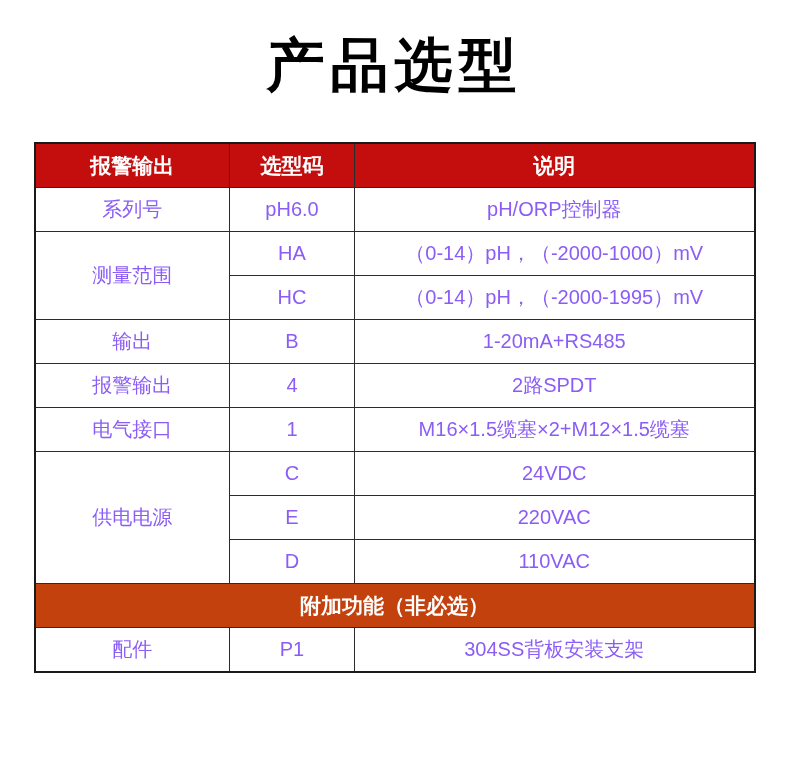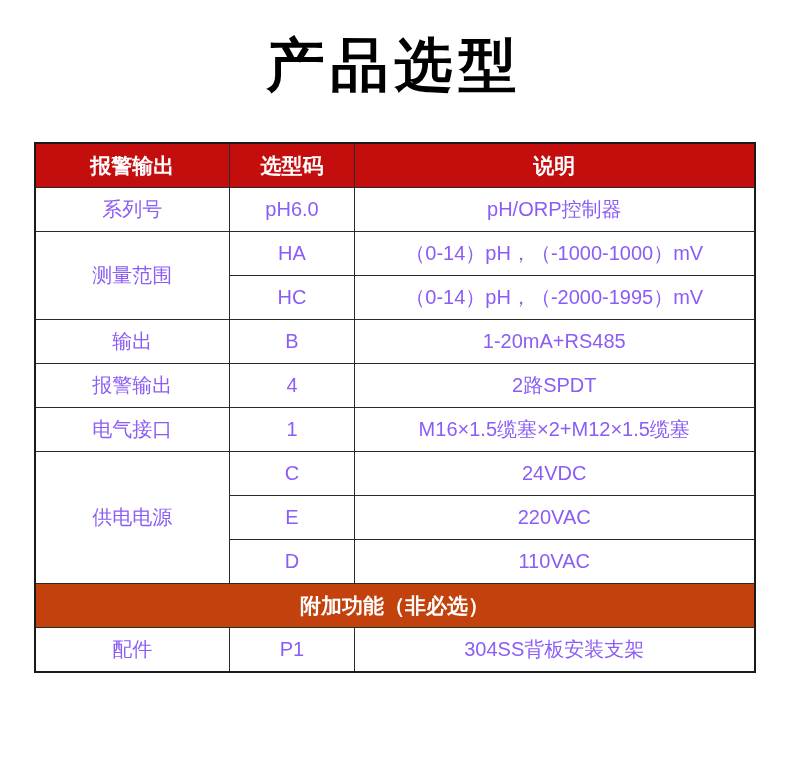--- a/index.html
+++ b/index.html
@@ -83,21 +83,21 @@
     </thead>
     <tbody>
       <tr>
         <td>系列号</td>
         <td>pH6.0</td>
         <td>pH/ORP控制器</td>
       </tr>
       <tr>
         <td rowspan="2">测量范围</td>
         <td>HA</td>
-        <td>（0-14）pH，（-1000-1000）mV</td>
+        <td>（0-14）pH，（-2000-1000）mV</td>
       </tr>
       <tr>
         <td>HC</td>
         <td>（0-14）pH，（-2000-1995）mV</td>
       </tr>
       <tr>
         <td>输出</td>
         <td>B</td>
         <td>1-20mA+RS485</td>
       </tr>

